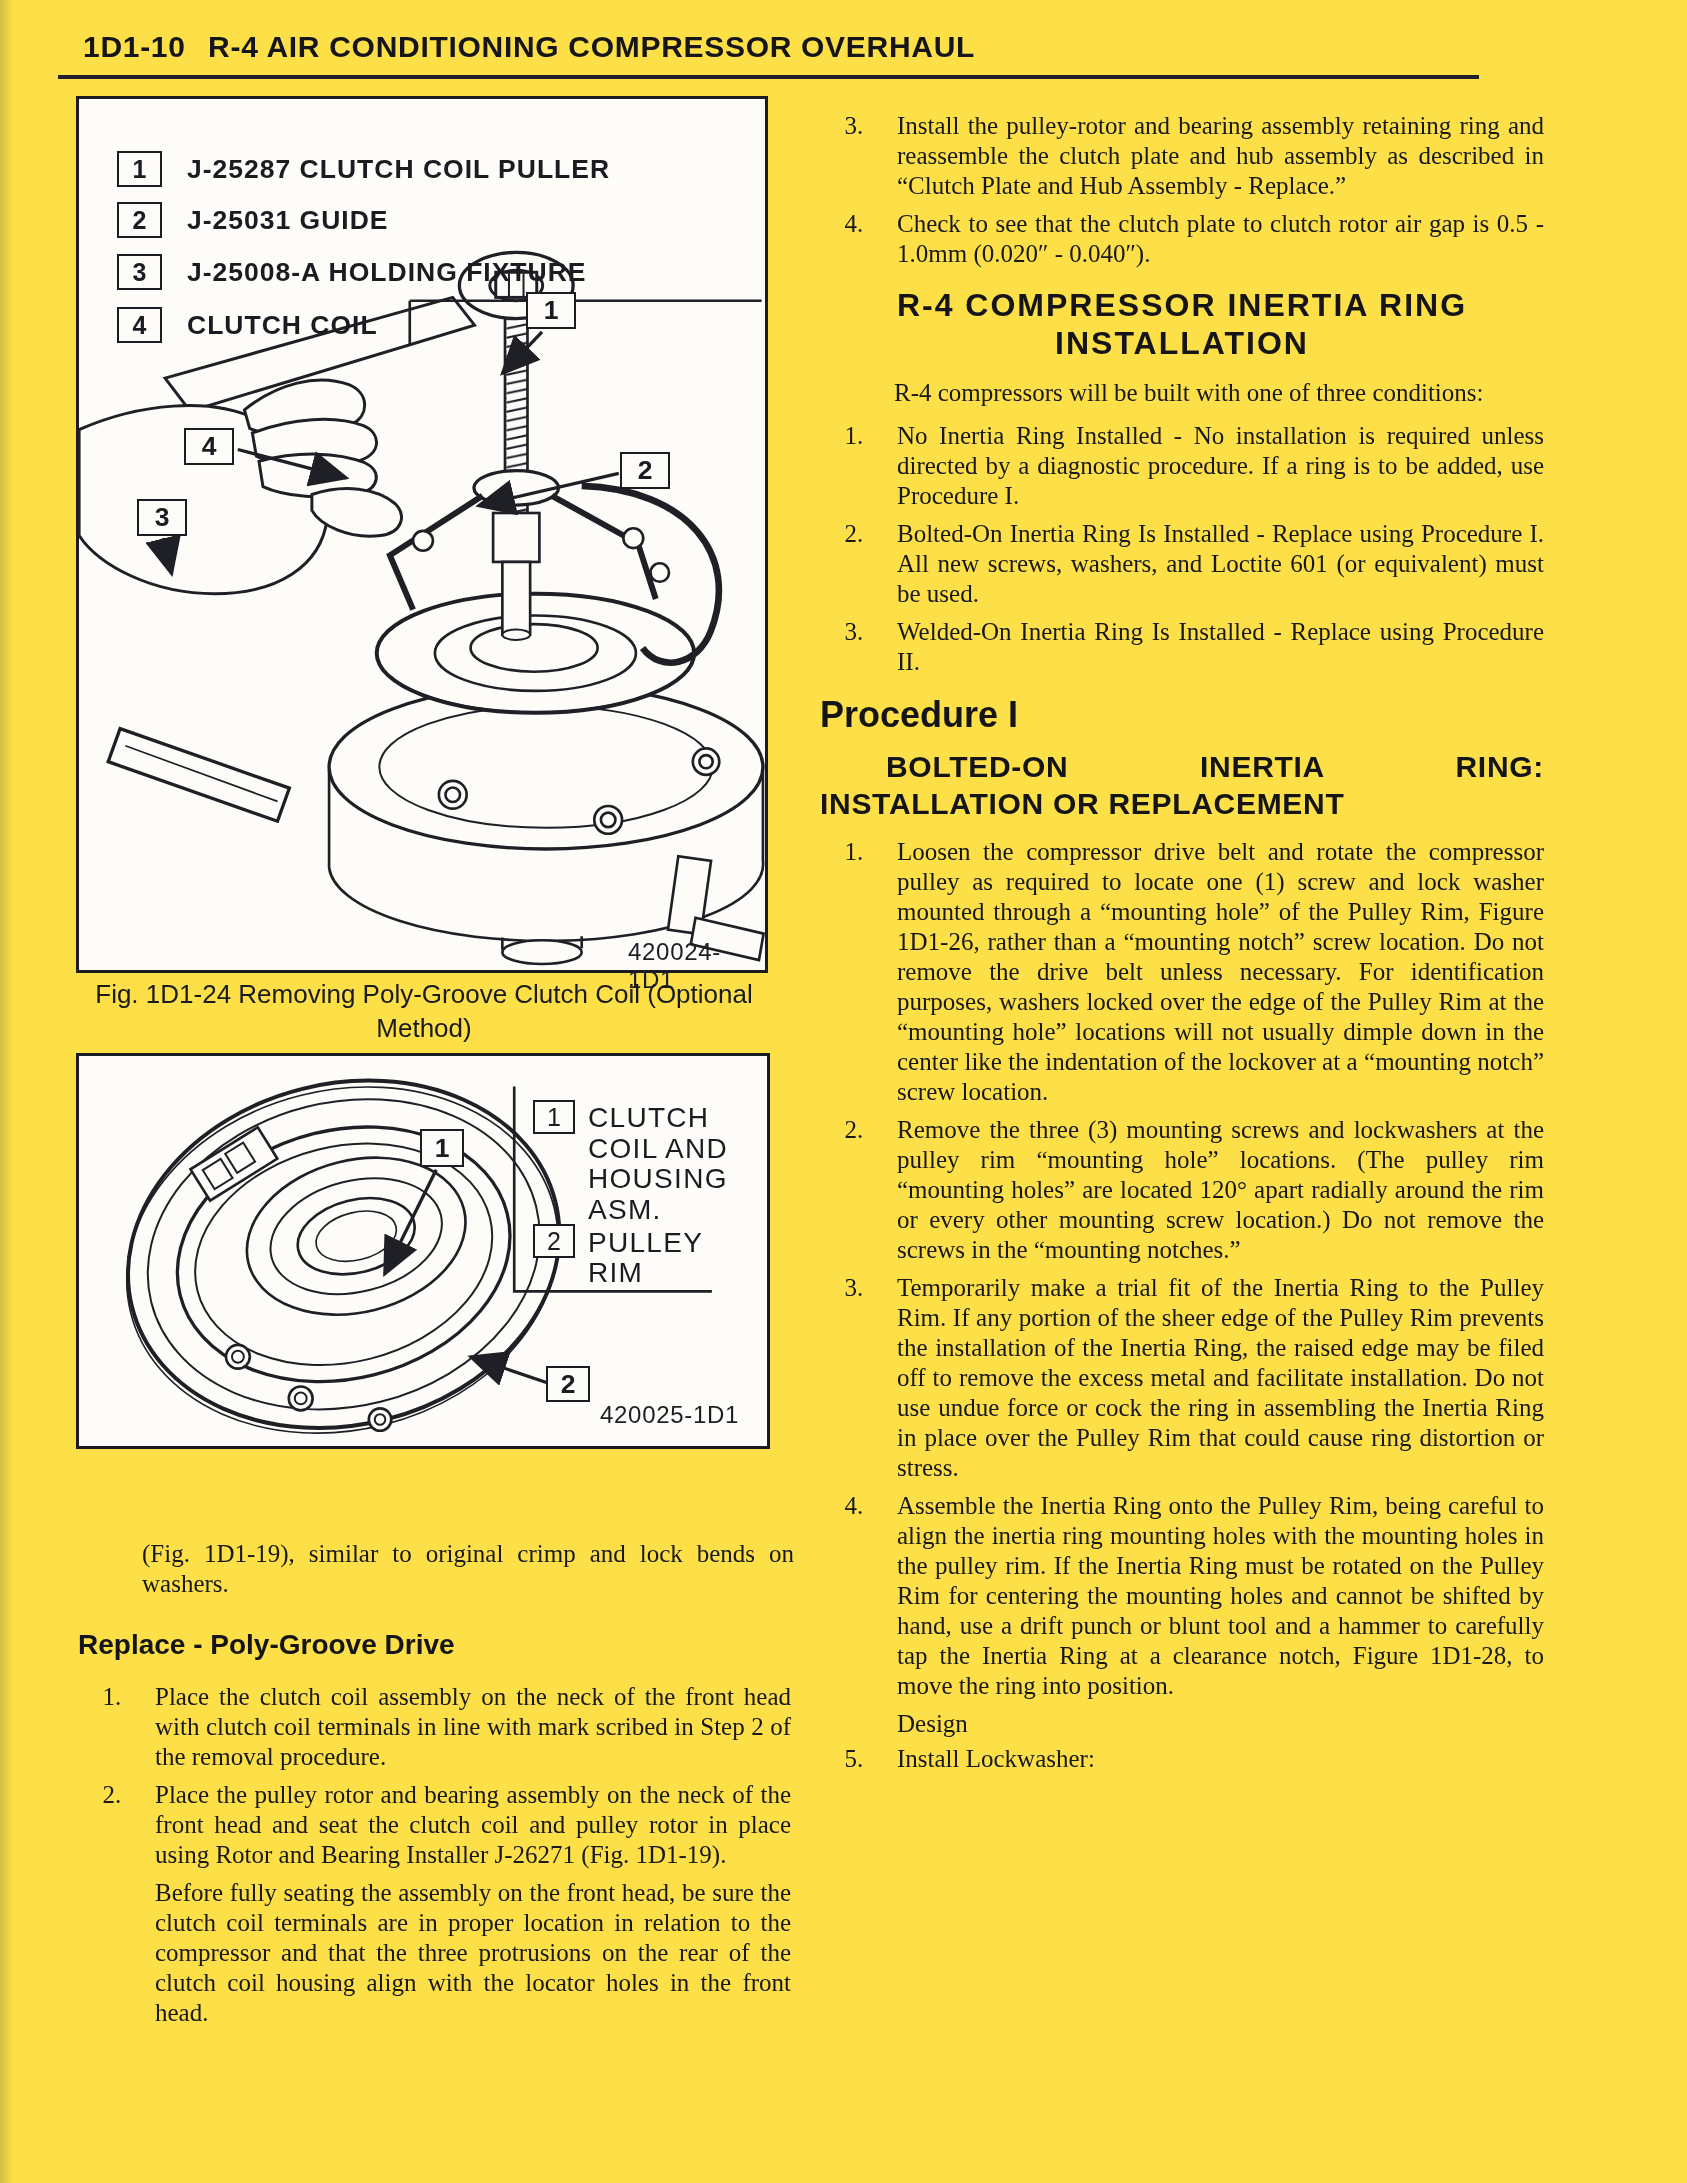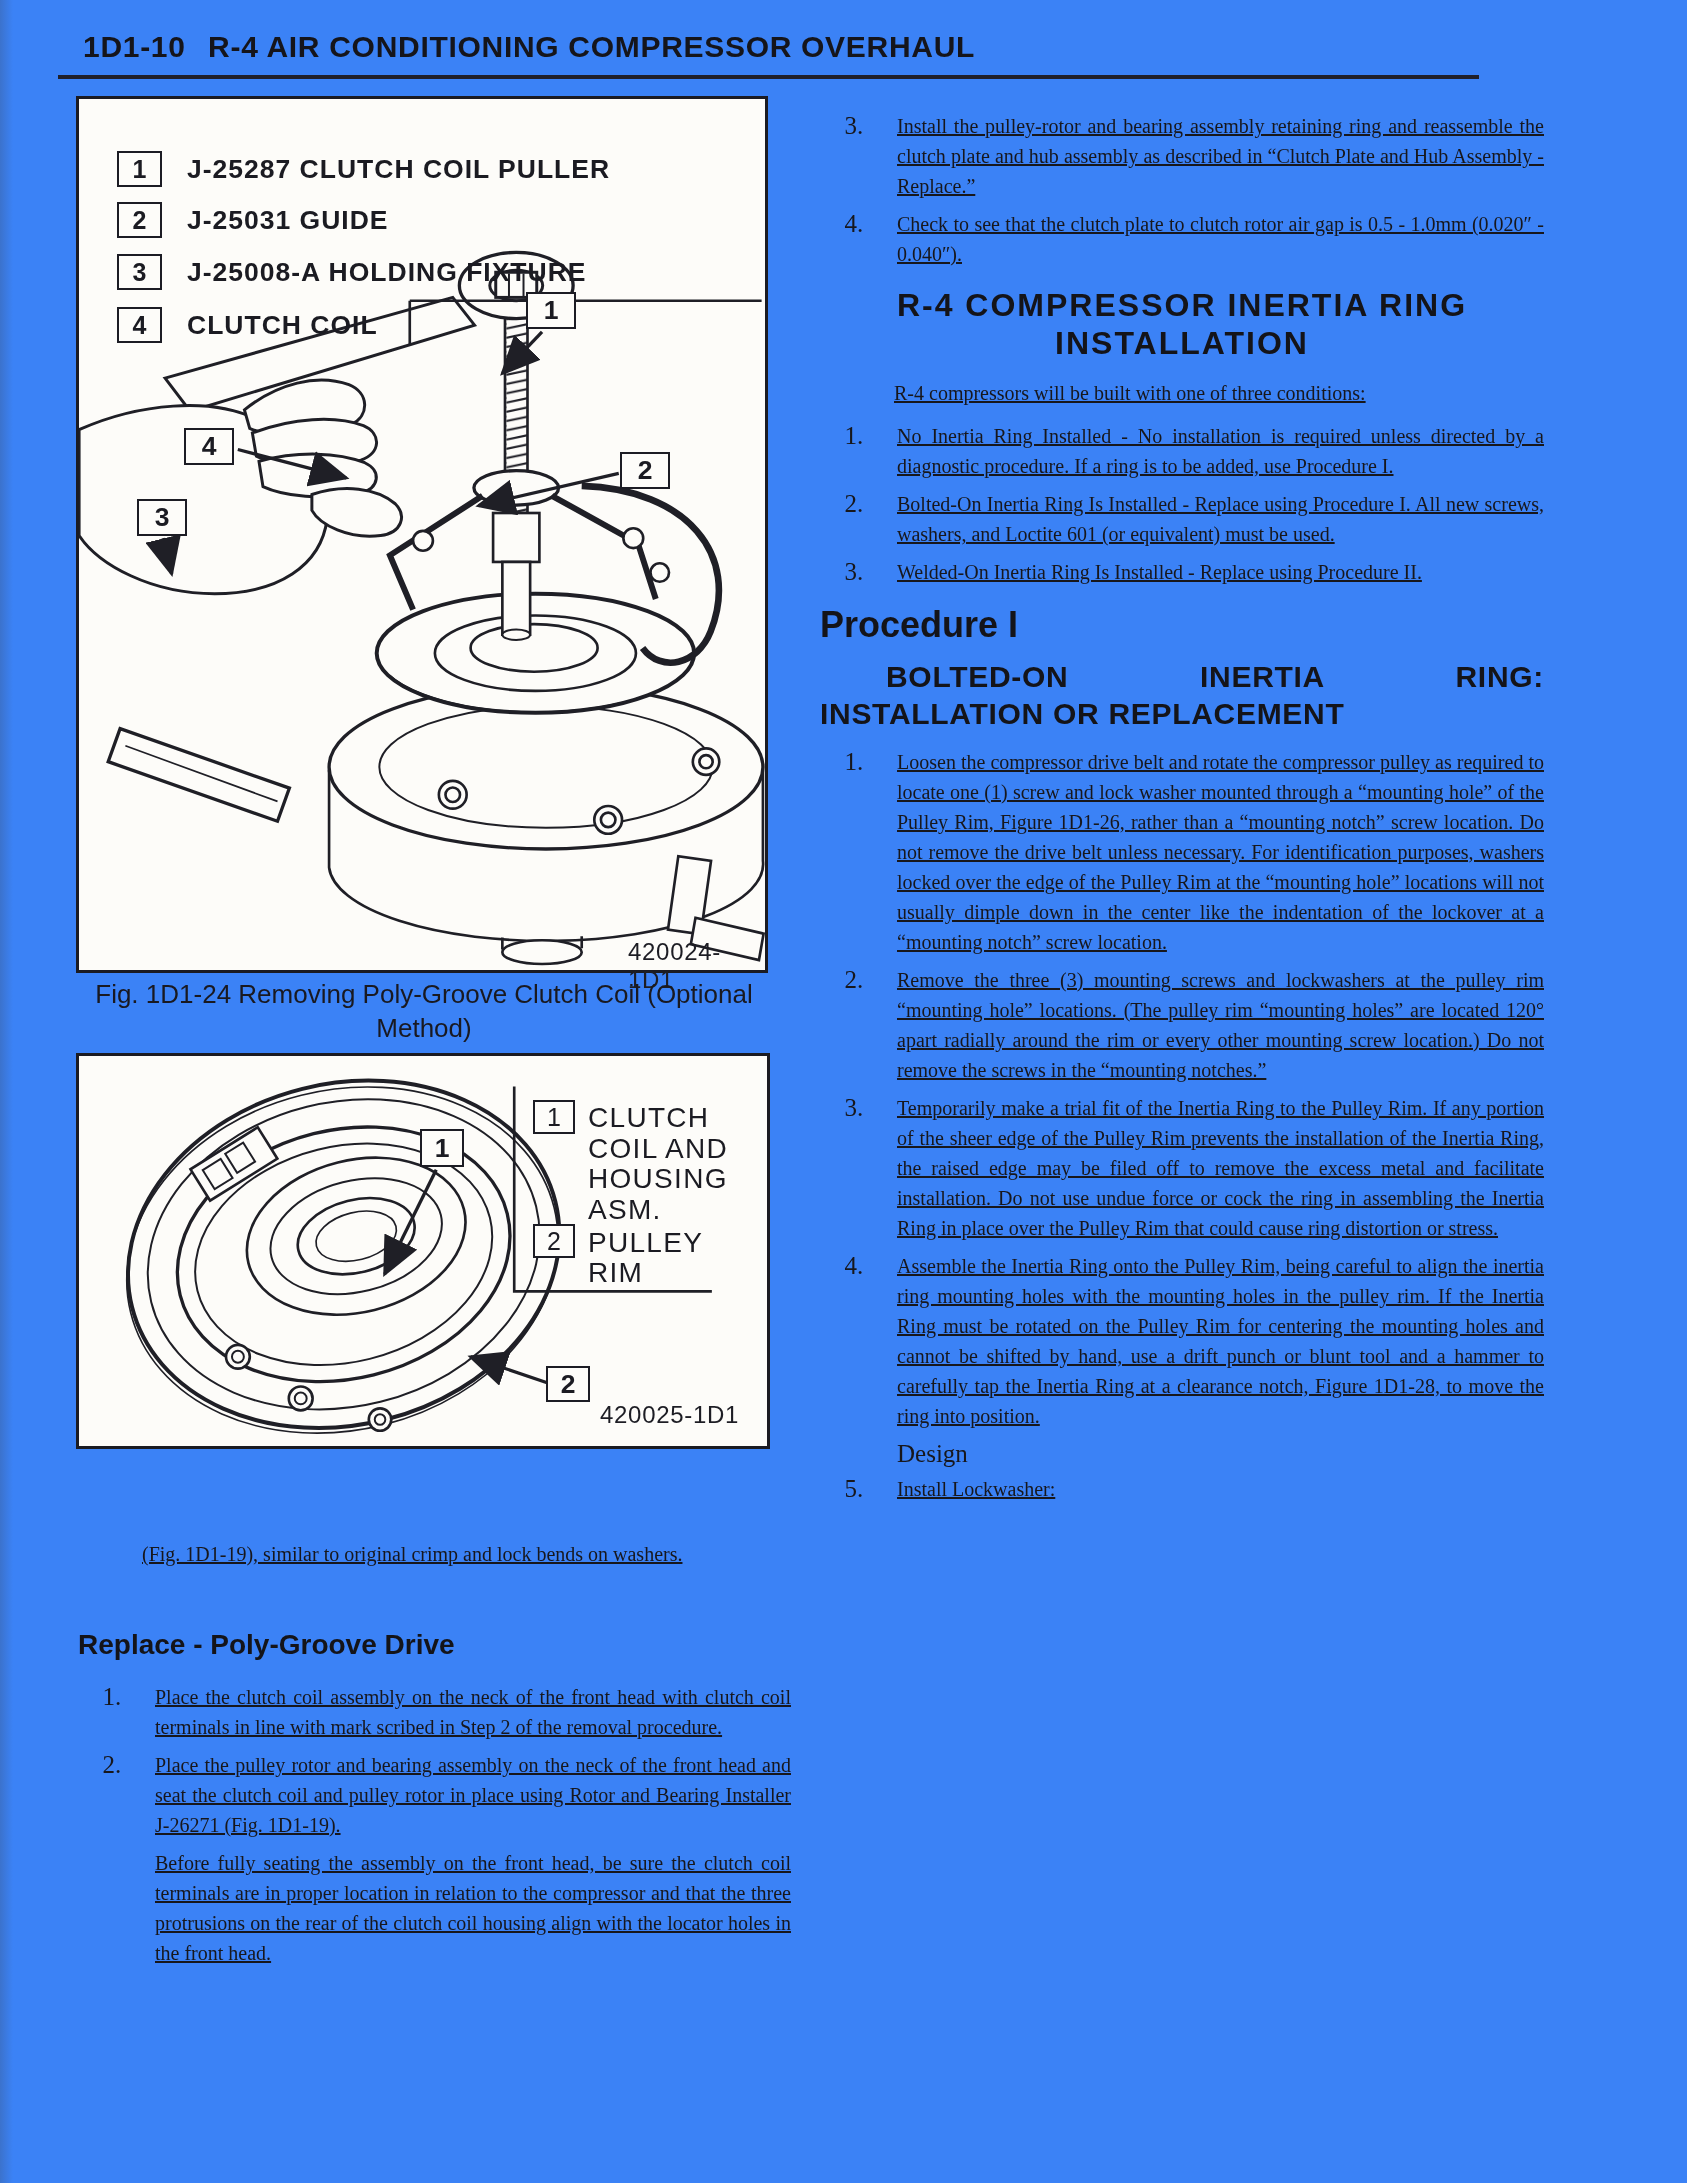--- a/index.html
+++ b/index.html
@@ -1,18 +1,18 @@
 <!DOCTYPE html>
 <html style="font-size:10.6px"><head>
 <meta charset="utf-8">
 <style>
   html,body { margin:0; padding:0; background:#d8d6d2; }
   .page {
     position:relative; width:1687px; height:2183px; margin:0 auto;
-    background:#3b82f6; overflow:hidden;
+    background:#fde047; overflow:hidden;
     font-family:"Liberation Serif", serif; color:#17171c;
   }
   .scan-edge {
     position:absolute; left:0; top:0; width:13.2px; height:100%;
     background:linear-gradient(90deg, rgba(60,58,55,0.22), rgba(60,58,55,0));
   }
   
   .hdr {
     position:absolute; left:83px; top:30px; white-space:nowrap;
     font-family:"Liberation Sans", sans-serif; font-weight:bold;
@@ -46,21 +46,21 @@
   
   .lg2line {
     position:absolute; left:509px; font-family:"Liberation Sans", sans-serif;
     font-size:28px; letter-spacing:1.3px; color:#1b1b22; white-space:nowrap;
   }
   .figcap {
     position:absolute; left:60px; width:728px; text-align:center;
     font-family:"Liberation Sans", sans-serif; font-size:26px; line-height:34px; color:#191920;
   }
   
-  .bodytxt { font-size:20px; line-height:30px; text-align:justify;text-decoration:underline; }
+  .bodytxt { font-size:25px; line-height:30px; text-align:justify; }
   .frag { position:absolute; left:142px; top:1539px; width:652px; }
   .subhead-left {
     position:absolute; left:78px; top:1629px;
     font-family:"Liberation Sans", sans-serif; font-weight:bold; font-size:28px; color:#141419;
   }
   #left-list { position:absolute; left:78px; top:1682px; width:713px; }
   .item { display:flex; margin-bottom:8px; }
   .item .n { flex:0 0 77px; box-sizing:border-box; padding-left:24.5px; font-size:25px; line-height:30px; }
   .item .t { flex:1; }
   .hang { margin-left:77px; }

